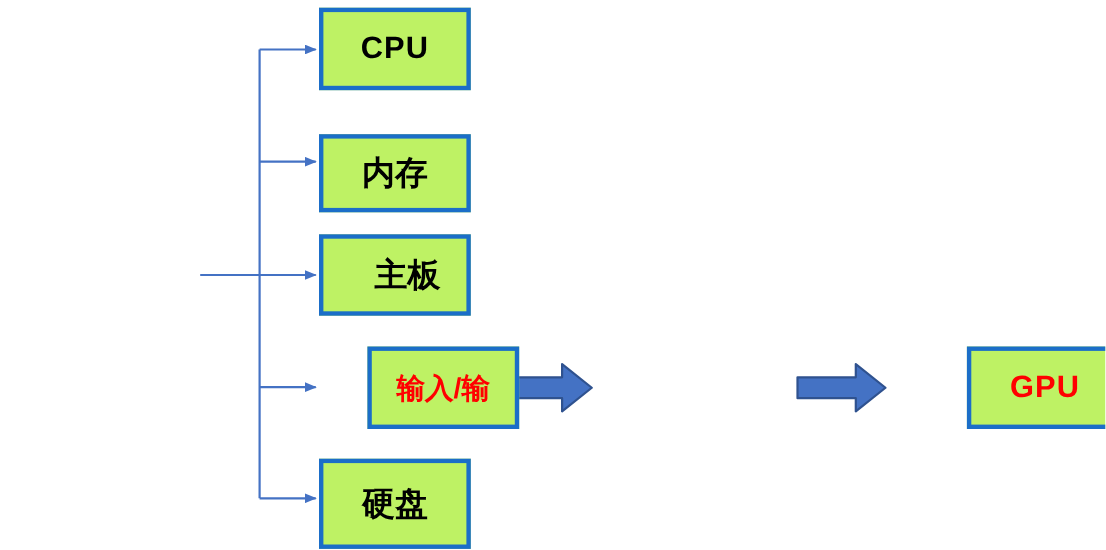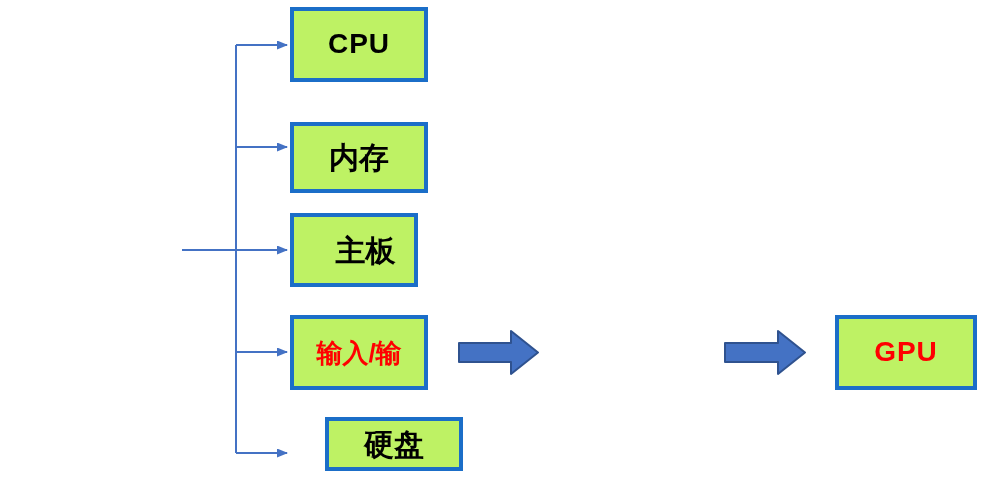--- a/index.html
+++ b/index.html
@@ -29,28 +29,28 @@
     border:4px solid var(--box-border);
     background:#bef264;
     display:flex;align-items:center;justify-content:center;
     text-align:center;
     font-weight:bold;
     color:var(--text-default);
     font-size:30px;
     line-height:1.1;
   }
   .node.latin{font-size:28px;letter-spacing:1px;}
-  .node.red{color:var(--text-highlight);}
+  .node.red{color:var(--text-highlight);margin-left:44px;}
   .node .wrap-line{display:block;}
   #node-computer{left:40px;top:213px;width:142px;height:75px;}
   #node-cpu{left:290px;top:7px;width:138px;height:75px;}
   #node-memory{left:290px;top:112px;width:138px;height:71px;margin-top:10px;}
-  #node-motherboard{left:290px;top:213px;width:128px;height:74px;padding-left:23px;}
+  #node-motherboard{left:290px;top:213px;width:138px;height:74px;padding-left:23px;}
   #node-io{left:290px;top:315px;width:138px;height:75px;font-size:26px;line-height:30px;}
-  #node-disk{left:290px;top:417px;width:138px;height:54px;margin-left:35px;}
+  #node-disk{left:290px;top:417px;width:138px;height:82px;}
   #node-graphics-card{left:563px;top:315px;width:140px;height:75px;}
   #node-gpu{left:835px;top:315px;width:142px;height:75px;}
 </style>
 </head>
 <body>
 
 <div class="canvas">
 
   <svg class="connector-layer" viewBox="0 0 1005 500" xmlns="http://www.w3.org/2000/svg">
     <defs>

